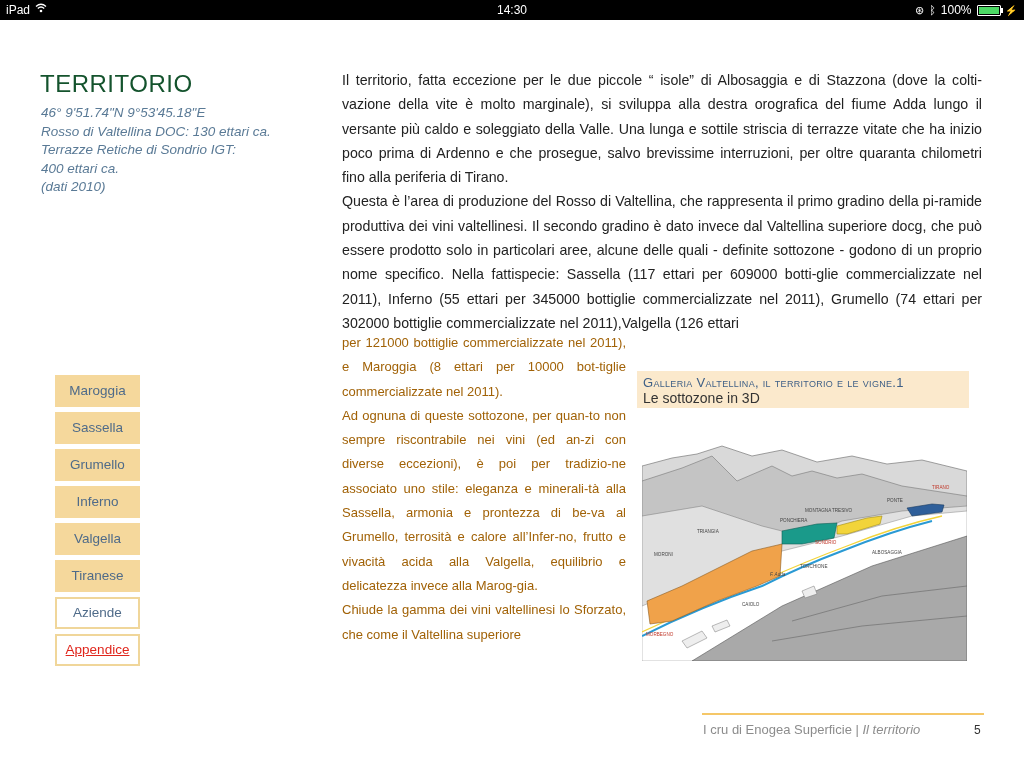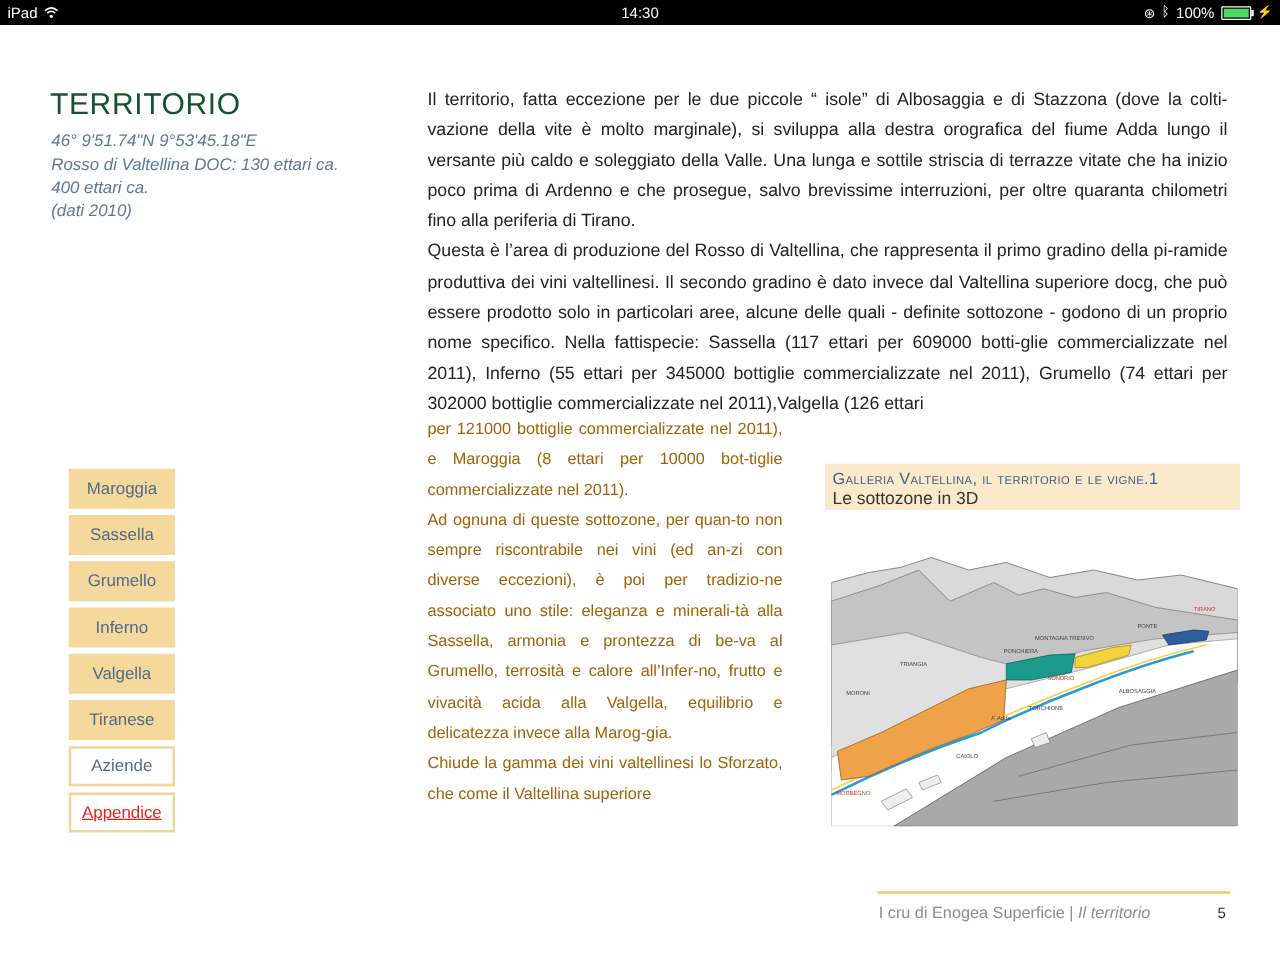--- a/index.html
+++ b/index.html
@@ -1,20 +1,20 @@
 <!DOCTYPE html>
 <html><head>
 <meta charset="utf-8">
 <style>
   html, body { margin:0; padding:0; }
   body { width:1024px; height:768px; position:relative; background:#ffffff; overflow:hidden;
          font-family:"Liberation Sans", sans-serif; }
   .statusbar { position:absolute; left:0; top:0; width:1024px; height:20px; background:#000; color:#fff;
                font-size:12px; font-family:"Liberation Sans", sans-serif; }
-  .statusbar .left { position:absolute; left:6px; top:3px; display:flex; align-items:center; gap:5px; }
+  .statusbar .left { position:absolute; left:6px; top:3px; display:flex; align-items:flex-start; gap:5px; }
   .statusbar .center { position:absolute; left:0; right:0; top:3px; text-align:center; }
   .statusbar .right { position:absolute; right:6px; top:3px; display:flex; align-items:center; gap:5px; }
   .wifi { display:inline-block; width:12px; height:10px; }
   .battery { display:inline-block; width:22px; height:9px; border:1px solid #fff; position:relative; border-radius:1px; }
   .battery .fill { position:absolute; left:1px; top:1px; bottom:1px; right:1px; background:#4cd964; }
   .battery:after { content:""; position:absolute; right:-3px; top:2px; width:2px; height:5px; background:#fff; }
 
   .title { position:absolute; left:40px; top:70px; font-size:24px; color:#14532d; letter-spacing:0.5px; }
   .facts { position:absolute; left:41px; top:104px; font-size:13.5px; line-height:18.5px; color:#5a7a96; font-style:italic; }
   .facts div { white-space:nowrap; }
@@ -25,21 +25,21 @@
   .nav-btn.outline { background:#fff; border:2px solid #f0d69a; line-height:28px; }
   .nav-btn.red { color:#e0261c; text-decoration:underline; }
 
   .body-text { position:absolute; left:342px; top:68px; width:640px; font-size:14.2px; line-height:24.3px;
                color:#222; text-align:justify; }
   .body-text p { margin:0; }
   .narrow { position:absolute; left:342px; top:331px; width:284px; font-size:13px; line-height:24.3px;
             color:#a16207; text-align:justify; }
   .narrow p { margin:0; }
 
-  .figure { position:absolute; left:660px; top:371px; width:332px;border-radius:15px; }
+  .figure { position:absolute; left:637px; top:371px; width:332px;border-radius:15px; }
   .caption { background:#fbe9cc; padding:4px 6px 5px 6px; height:37px; box-sizing:border-box; }
   .caption .cap1 { font-size:13px; color:#3e5f86; font-variant:small-caps; letter-spacing:0.3px; line-height:15px; }
   .caption .cap2 { font-size:14px; color:#333; line-height:16px; }
   .map { position:absolute; left:5px; top:55px; width:325px; height:235px; }
   .legend { position:absolute; top:64px; font-size:7.5px; font-style:italic; }
 
   .footer-line { position:absolute; left:702px; top:713px; width:282px; height:2px; background:#f5c768; }
   .footer-text { position:absolute; left:703px; top:722px; font-size:13px; color:#8c8c8c; }
   .footer-text i { font-style:italic; }
   .page-num { position:absolute; left:974px; top:723px; font-size:12px; color:#333; }
@@ -65,20 +65,21 @@
         <span class="fill"></span>
       </span>
     <span style="font-size:10px;">⚡</span>
   </div>
 </div>
 
 <div class="title">TERRITORIO</div>
 <div class="facts">
   <div>46° 9'51.74"N 9°53'45.18"E</div>
   <div>Rosso di Valtellina DOC: 130 ettari ca.</div>
+  <div>Terrazze Retiche di Sondrio IGT:</div>
   <div>400 ettari ca.</div>
   <div>(dati 2010)</div>
 </div>
 
 <div class="nav">
   <a class="nav-btn">Maroggia</a>
   <a class="nav-btn">Sassella</a>
   <a class="nav-btn">Grumello</a>
   <a class="nav-btn">Inferno</a>
   <a class="nav-btn">Valgella</a>

